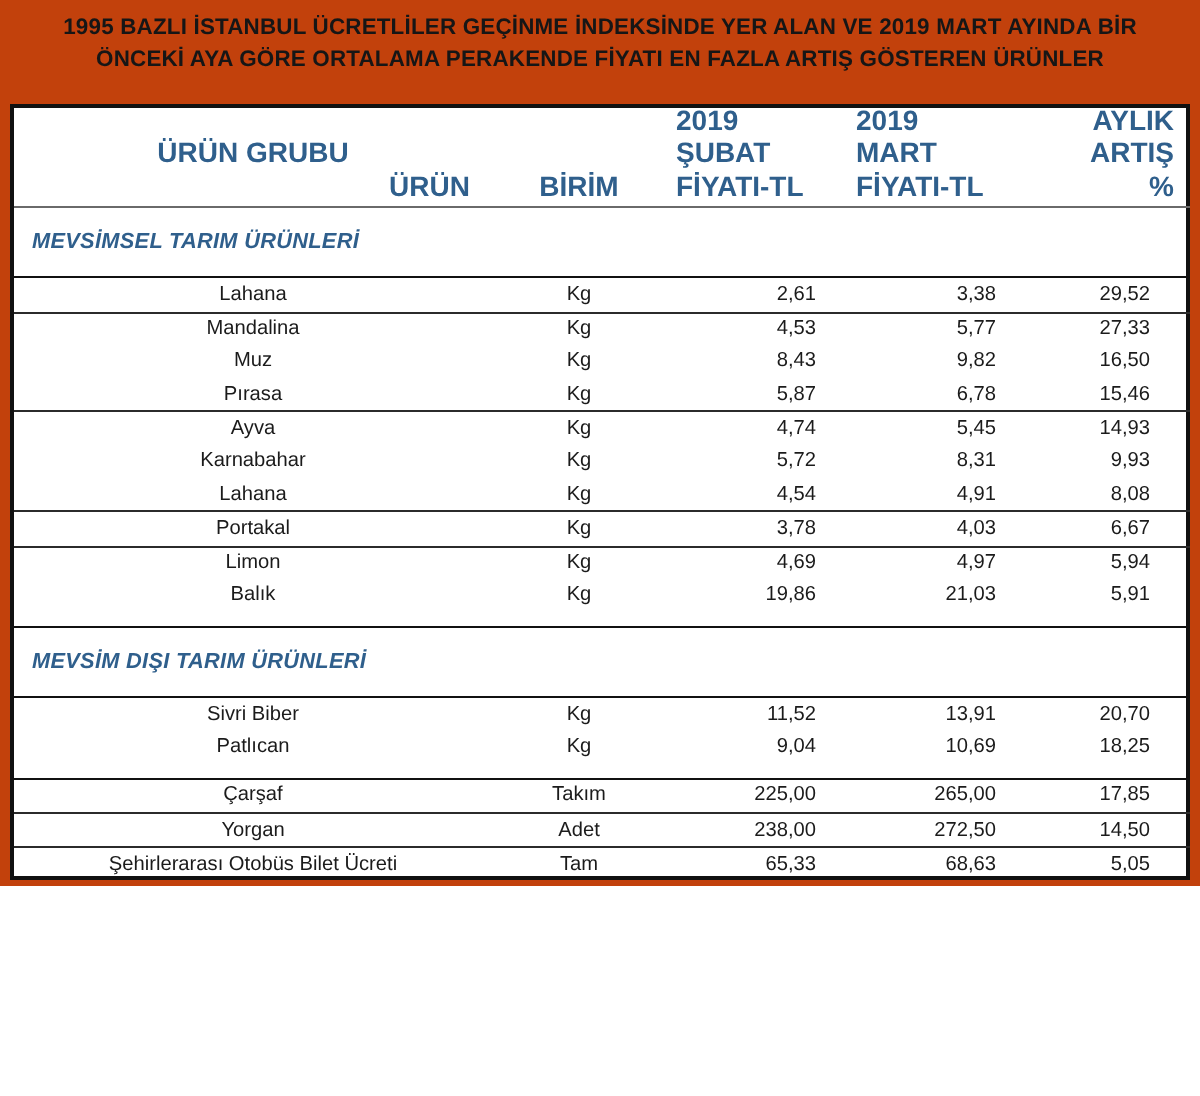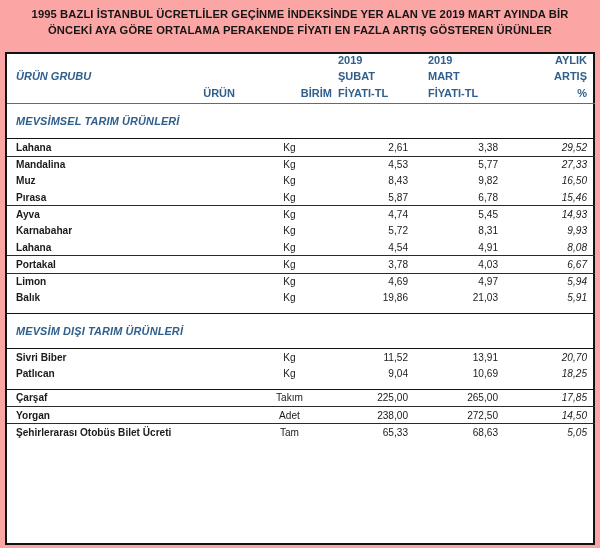--- a/index.html
+++ b/index.html
@@ -9,23 +9,23 @@
   }
   body {
     width: 600px;
     height: 548px;
     font-family: "Liberation Sans", sans-serif;
     overflow: hidden;
   }
   .page {
     position: relative;
     width: 600px;
-    height: 548px;
+    height: 443px;
     box-sizing: border-box;
-    background: #fca5a5;
+    background: #c2410c;
   }
 
   
   .title-block {
     padding: 7px 18px 6px 18px;
     text-align: center;
   }
   .title-line {
     font-size: 11.2px;
     font-weight: bold;
@@ -58,37 +58,36 @@
   col.c-artis  { width: 83px; }
 
   
   thead td {
     vertical-align: bottom;
     padding: 0;
     border-bottom: 1.6px solid #6a6a6a;
   }
   .hdr-inner {
     color: #2f5f8c;
-    font-size: 11px;
+    font-size: 14px;
     font-weight: bold;
     line-height: 13.4px;
     padding-bottom: 3px;
   }
   .hdr-urun-grubu {
     padding-left: 9px;
-    text-align: left;
+    text-align: center;
     padding-top: 10px;
-    font-style: italic;
   }
   .hdr-urun {
     padding-right: 2px;
     text-align: right;
   }
   .hdr-birim {
-    text-align: right;
+    text-align: center;
     padding-left: 10px;
     padding-bottom: 3px;
   }
   .hdr-num {
     text-align: left;
     padding-left: 6px;
   }
   .hdr-artis {
     text-align: right;
     padding-right: 8px;
@@ -118,24 +117,24 @@
   }
 
   
   tr.data-row td {
     font-size: 10.1px;
     color: #1b1b1b;
     padding: 1.5px 0 1.8px 0;
     line-height: 13px;
     border: none;
   }
-  tr.data-row td.name  { padding-left: 9px;  text-align: left; font-weight: bold; }
+  tr.data-row td.name  { padding-left: 9px;  text-align: center; }
   tr.data-row td.unit  { padding-left: 10px; text-align: center; }
   tr.data-row td.num   { padding-right: 14px; text-align: right; }
-  tr.data-row td.pct   { padding-right: 8px;  text-align: right; font-style: italic; }
+  tr.data-row td.pct   { padding-right: 20px;  text-align: right; }
 
   tr.rule td { border-bottom: 1.15px solid #2b2b2b; }
 
   .gap-row td {
     height: 7px;
     padding: 0;
     border: none;
   }
   .gap-row.ruled td { border-bottom: 1.5px solid #111111; }
 </style>

